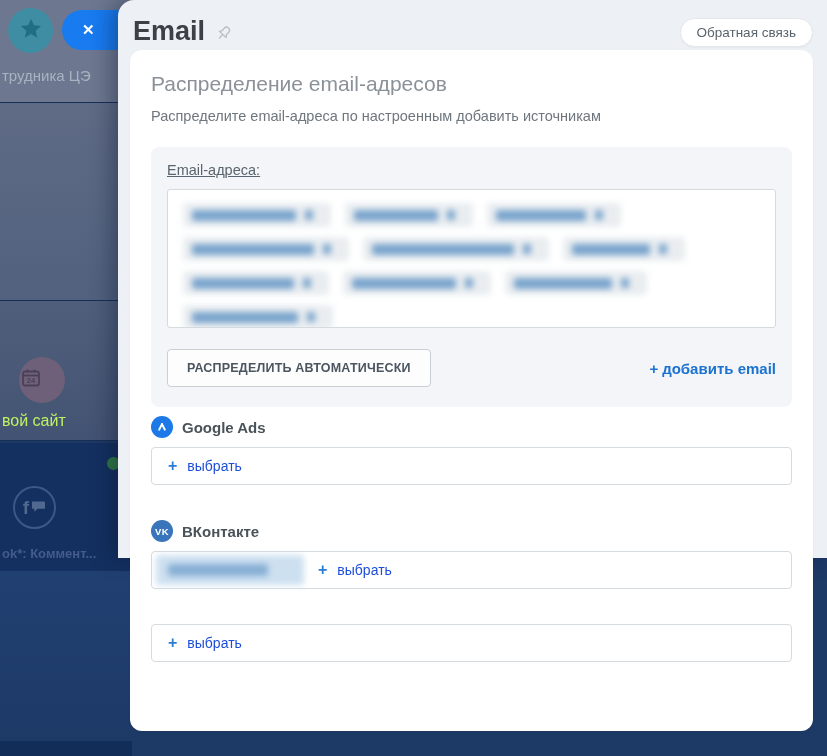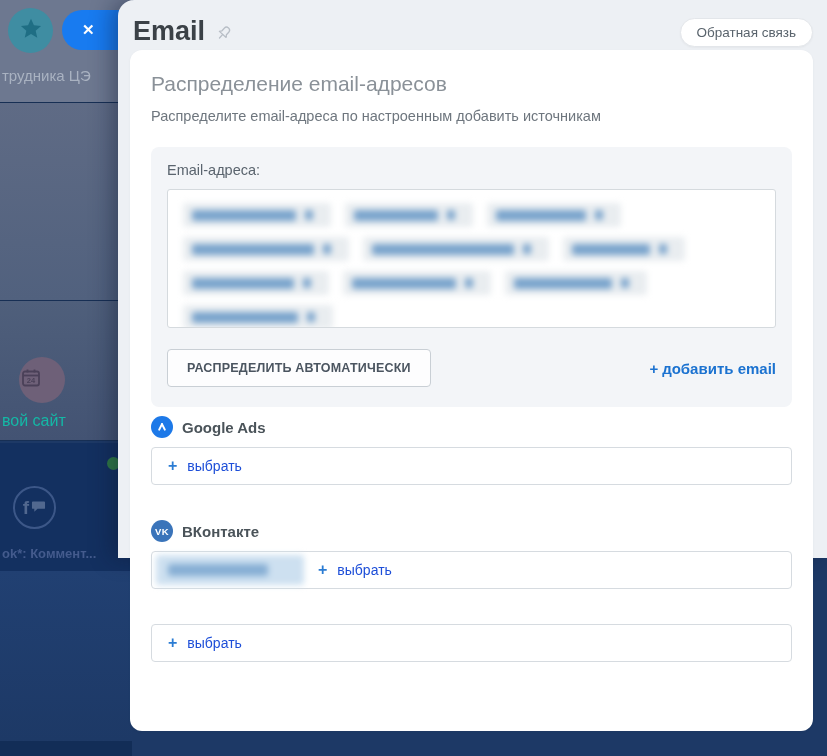--- a/index.html
+++ b/index.html
@@ -18,21 +18,21 @@
   .sb-div { position:absolute; left:0; width:100%; height:1px; background:rgba(10,20,40,0.28); }
 
   .star-btn { position:absolute; left:8px; top:8px; width:45px; height:45px; border-radius:50%;
               background:#3f8da2; display:flex; align-items:center; justify-content:center; }
   .x-btn { position:absolute; left:62px; top:10px; width:76px; height:40px; border-radius:20px;
            background:#187bf0; color:#fff; display:flex; align-items:center; padding-left:20px;
            font-size:15px; font-weight:700; }
   .sb-text-top { position:absolute; left:2px; top:67px; font-size:15px; color:#a9b2c1; white-space:nowrap; }
   .cal-btn { position:absolute; left:19px; top:357px; width:46px; height:46px; border-radius:50%;
              background:#6e6078; display:flex; align-items:center; justify-content:flex-start; }
-  .sb-site { position:absolute; left:2px; top:412px; font-size:16px; color:#14b8a6; white-space:nowrap; }
+  .sb-site { position:absolute; left:2px; top:412px; font-size:16px; color:#bef264; white-space:nowrap; }
   .fb-btn { position:absolute; left:13px; top:486px; width:43px; height:43px; border-radius:50%;
             border:2px solid rgba(95,120,170,0.55); display:flex; align-items:center; justify-content:center; }
   .fb-glyph { color:#51688f; font-weight:700; font-size:19px; display:flex; align-items:flex-start; gap:2px; }
   .fb-glyph svg { margin-top:3px; }
   .sb-fb-text { position:absolute; left:2px; top:546px; font-size:13px; font-weight:700; color:#445b8d; white-space:nowrap; }
   .green-dot { position:absolute; left:107px; top:457px; width:13px; height:13px; border-radius:50%; background:#2f7a45; }
 
   
   .panel { position:absolute; left:118px; top:0; width:709px; height:558px; background:#edf0f4;
            border-radius:16px 0 0 0; box-shadow:-6px 0 22px rgba(10,20,45,0.40); }
@@ -43,21 +43,21 @@
                   border:1px solid #e3e6ea; border-radius:15px; color:#5a646d; font-size:13.5px;
                   display:flex; align-items:center; box-shadow:0 1px 2px rgba(0,0,0,0.04); cursor:pointer;
                   font-family:"Liberation Sans", sans-serif; }
 
   .card { margin:0 14px 0 12px; height:681px; background:#fff; border-radius:12px;
           padding:22px 21px; box-shadow:0 1px 3px rgba(40,50,60,0.05); }
   .card-title { font-size:21px; font-weight:400; color:#8a9198; }
   .card-subtitle { margin-top:12px; font-size:14.5px; color:#6e767e; }
 
   .gray-box { margin-top:23px; background:#f3f5f8; border-radius:8px; padding:15px 16px 20px 16px; }
-  .ebox-label { font-size:14.5px; color:#5a646e; }
+  .ebox-label { font-size:14.5px; color:#5a646e;text-decoration:underline; }
   .email-area { margin-top:11px; background:#fff; border:1px solid #d5dade; border-radius:3px;
                 height:139px; padding:13px 15px; display:flex; flex-wrap:wrap;
                 gap:10px 14px; align-content:flex-start; overflow:hidden; }
   .chip { height:24px; background:#e9edf0; border-radius:3px; display:flex; align-items:center;
           padding:0 9px; filter:blur(3px); flex:0 0 auto; cursor:pointer; }
   .chip .bar { height:11px; background:#78a3cc; border-radius:2px; }
   .chip .xb  { width:8px; height:10px; background:#78a3cc; border-radius:2px; margin-left:9px; }
 
   .btn-row { margin-top:21px; display:flex; justify-content:space-between; align-items:center; }
   .distribute-btn { background:#fdfdfe; border:1px solid #c9cfd5; border-radius:4px; padding:11px 19px;

